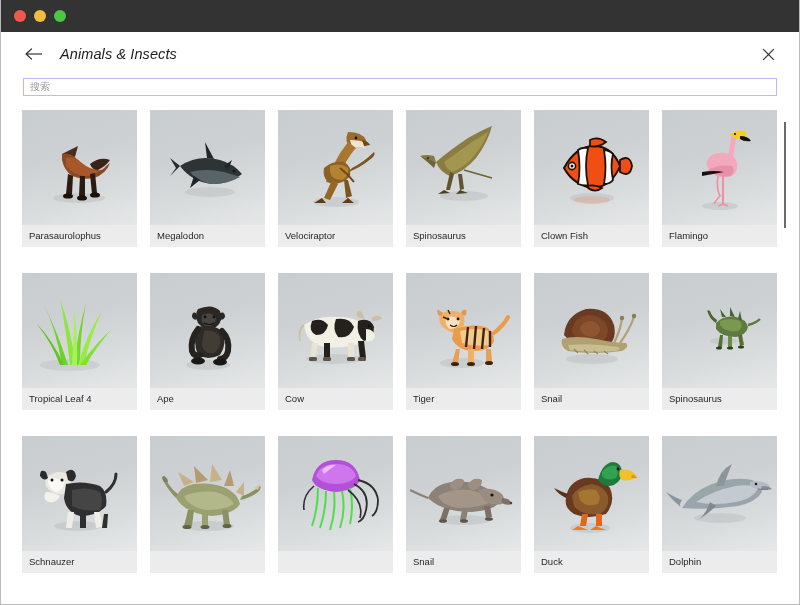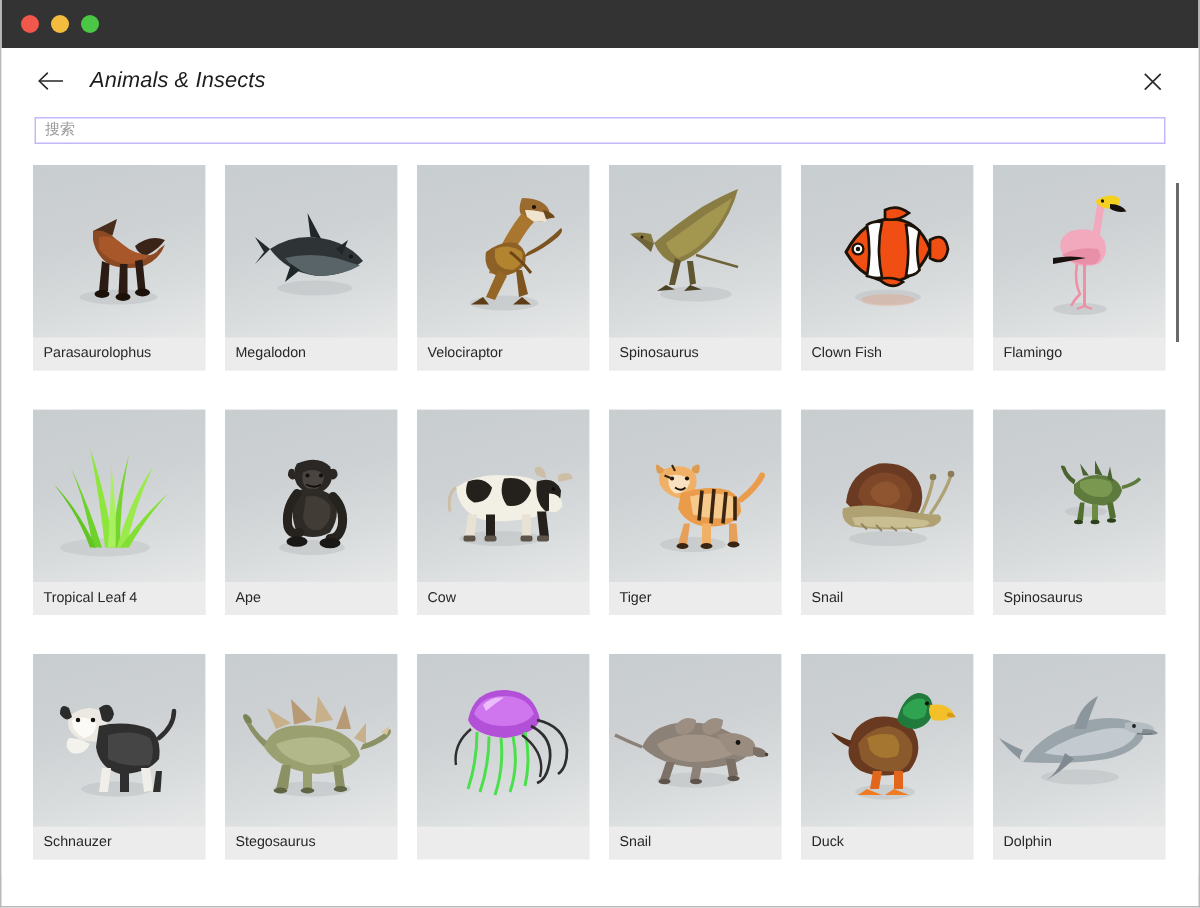--- a/index.html
+++ b/index.html
@@ -443,21 +443,20 @@
     <path d="M90 64 Q100 62 108 56 Q112 52 110 50 Q100 58 92 60 Z" fill="#8b9164"></path>
     <path d="M104 52 L110 48 L108 54 Z" fill="#d8c49e"></path>
     <path d="M38 74 L34 90 L42 90 L44 74 Z" fill="#8b9164"></path>
     <path d="M52 76 L52 90 L58 90 L58 76 Z" fill="#9aa070"></path>
     <path d="M72 74 L74 90 L80 89 L78 74 Z" fill="#8b9164"></path>
     <ellipse cx="37" cy="91" rx="4.5" ry="2" fill="#5f6443"></ellipse>
     <ellipse cx="55" cy="91" rx="4.5" ry="2" fill="#5f6443"></ellipse>
     <ellipse cx="77" cy="90" rx="4.5" ry="2" fill="#5f6443"></ellipse>
             </svg>
           </div>
-          <div class="tile-label">Stegosaurus</div>
         </div>
         <div class="tile">
           <div class="tile-thumb">
             <svg width="115" height="115" viewBox="0 0 115 115">
     <path d="M34 44 Q38 24 58 24 Q78 24 82 44 Q78 54 58 56 Q38 54 34 44 Z" fill="#b350d8"></path>
     <path d="M38 40 Q42 28 58 28 Q74 28 78 40 Q72 48 58 48 Q44 48 38 40 Z" fill="#cf76ef"></path>
     <path d="M44 34 Q50 28 58 29 Q52 33 46 38 Z" fill="#f0c8fb" opacity=".85"></path>
     <path d="M40 52 Q40 72 34 90" stroke="#4be04b" stroke-width="2" fill="none"></path>
     <path d="M48 55 Q48 74 42 92" stroke="#4be04b" stroke-width="2" fill="none"></path>
     <path d="M56 56 Q58 76 52 94" stroke="#4be04b" stroke-width="2" fill="none"></path>

